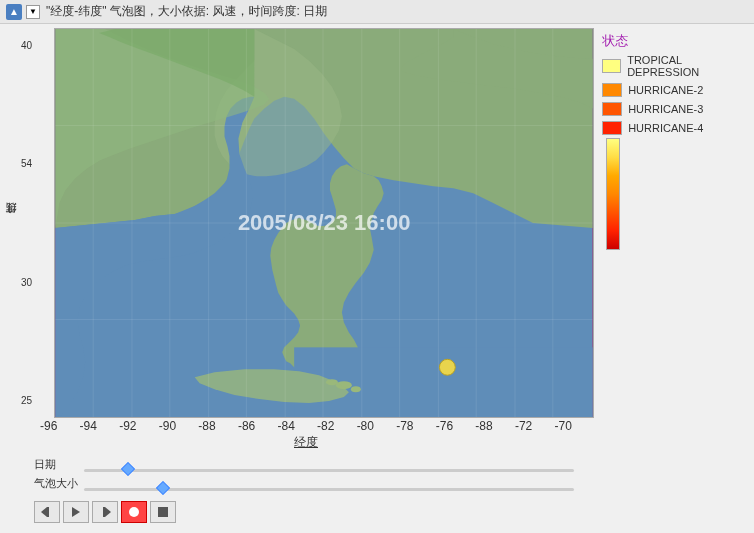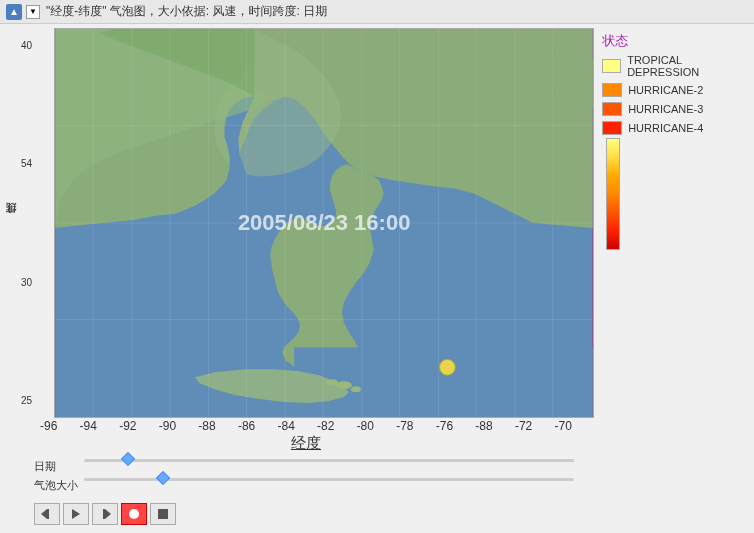--- a/index.html
+++ b/index.html
@@ -83,21 +83,21 @@
       font-size: 11px;
       color: #333;
     }
     .legend-color {
       width: 20px; height: 14px;
       margin-right: 6px;
       border: 1px solid #aaa;
     }
     .slider-row {
       display: flex;
-      align-items: flex-start;
+      align-items: flex-end;
       margin-bottom: 4px;
     }
     .slider-label {
       width: 50px;
       font-size: 11px;
       color: #333;
     }
     .slider-track {
       flex: 1;
       height: 3px;
@@ -222,21 +222,21 @@
       <span>-86</span>
       <span>-84</span>
       <span>-82</span>
       <span>-80</span>
       <span>-78</span>
       <span>-76</span>
       <span>-88</span>
       <span>-72</span>
       <span>-70</span>
     </div>
-    <div style="font-size:15px; color:#333; text-align:center; margin-left:32px; width:540px;text-decoration:underline;">经度</div>
+    <div style="font-size:12px; color:#333; text-align:center; margin-left:32px; width:540px;text-decoration:underline;">经度</div>
 
     <div style="margin-top:6px; margin-left:30px; width:540px;">
       <div class="slider-row">
         <span class="slider-label">日期</span>
         <div class="slider-track">
           <div class="diamond-handle"></div>
         </div>
       </div>
       <div class="slider-row">
         <span class="slider-label">气泡大小</span>

